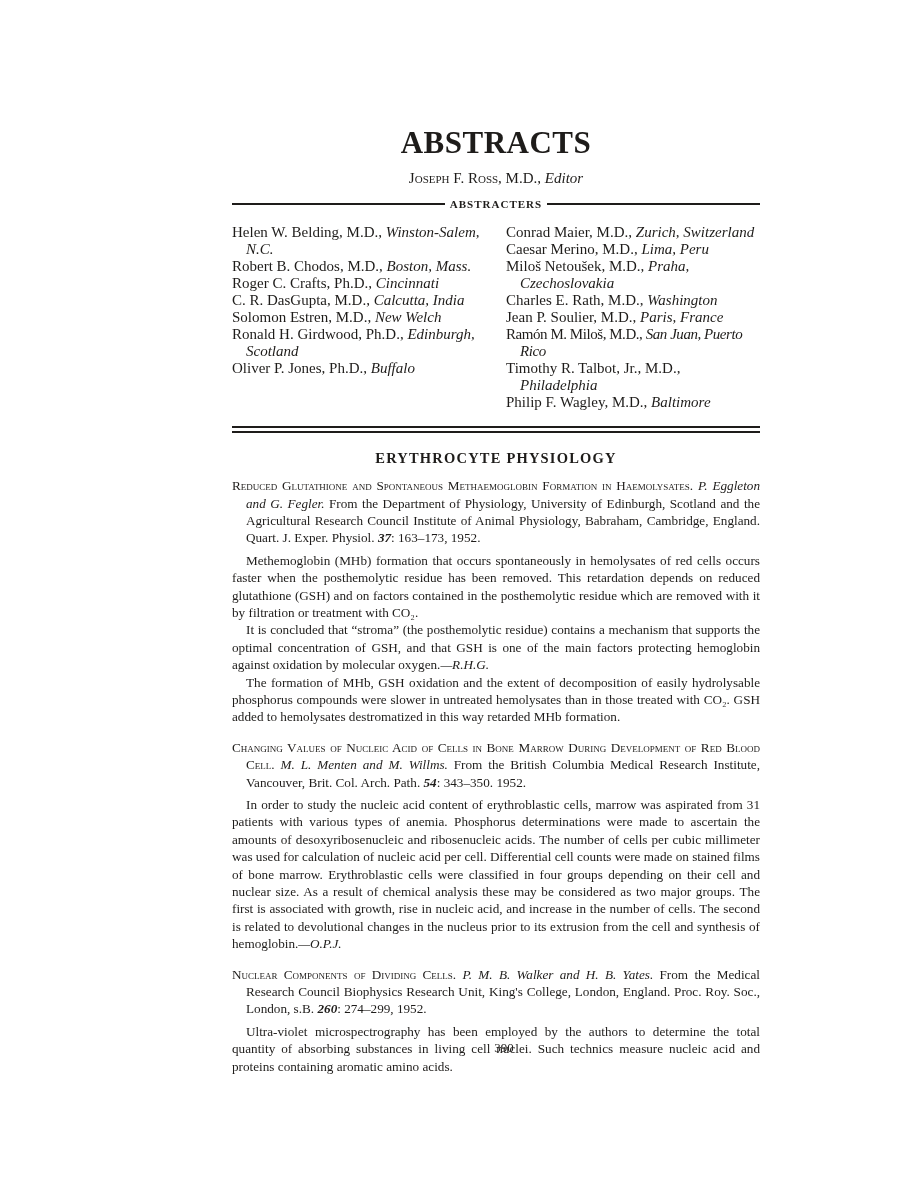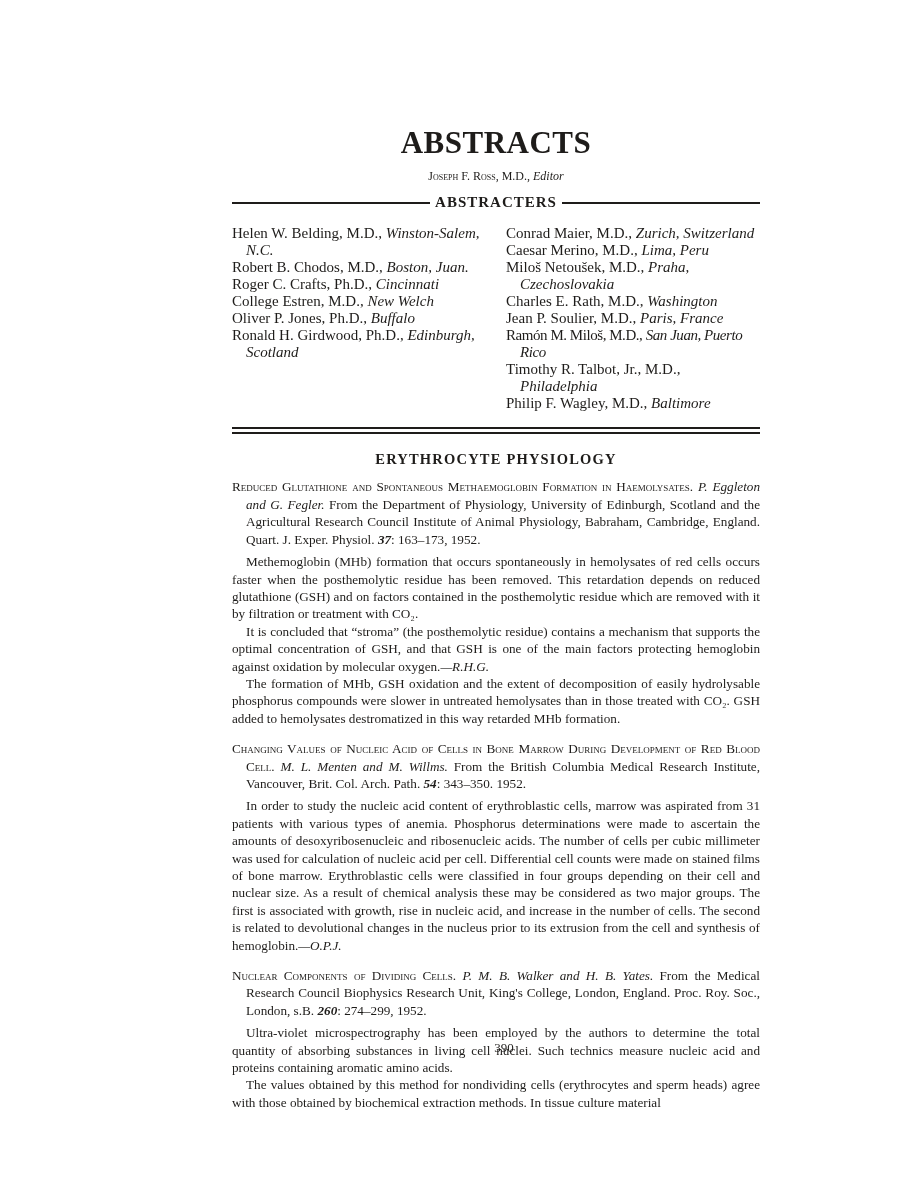--- a/index.html
+++ b/index.html
@@ -19,35 +19,35 @@
   .page-title {
     margin: 0 0 9px 0;
     text-align: center;
     font-size: 31px;
     font-weight: bold;
     letter-spacing: 0.5px;
     line-height: 1.1;
   }
   .editor-line {
     text-align: center;
-    font-size: 12px;
+    font-size: 15px;
     margin-bottom: 11px;
     line-height: 1.2;
   }
   .sc { font-variant: small-caps; }
   .it { font-style: italic; }
   .abstracters-rule {
     display: flex;
     align-items: center;
     gap: 5px;
     margin-bottom: 14px;
   }
   .rule-line { flex: 1; border-top: 2px solid #1e1c1a; height: 0; }
   .rule-label {
-    font-size: 15px;
+    font-size: 11px;
     font-weight: bold;
     letter-spacing: 1px;
   }
   .columns {
     display: flex;
     font-size: 15px;
     line-height: 17px;
   }
   .col-left { width: 262px; flex: 0 0 262px; }
   .col-right { flex: 1; padding-left: 12px; }
@@ -109,25 +109,26 @@
 
   <div class="abstracters-rule">
     <span class="rule-line"></span>
     <span class="rule-label">ABSTRACTERS</span>
     <span class="rule-line"></span>
   </div>
 
   <div class="columns">
     <div class="col-left">
       <div class="entry"><span>Helen W. Belding, M.D., </span><span class="it">Winston-Salem, N.C.</span></div>
-      <div class="entry"><span>Robert B. Chodos, M.D., </span><span class="it">Boston, Juan.</span></div>
+      <div class="entry"><span>Robert B. Chodos, M.D., </span><span class="it">Boston, Mass.</span></div>
       <div class="entry"><span>Roger C. Crafts, Ph.D., </span><span class="it">Cincinnati</span></div>
-      <div class="entry"><span>College Estren, M.D., </span><span class="it">New Welch</span></div>
+      <div class="entry"><span>C. R. DasGupta, M.D., </span><span class="it">Calcutta, India</span></div>
+      <div class="entry"><span>Solomon Estren, M.D., </span><span class="it">New Welch</span></div>
+      <div class="entry"><span>Ronald H. Girdwood, Ph.D., </span><span class="it">Edinburgh, Scotland</span></div>
       <div class="entry"><span>Oliver P. Jones, Ph.D., </span><span class="it">Buffalo</span></div>
-      <div class="entry"><span>Ronald H. Girdwood, Ph.D., </span><span class="it">Edinburgh, Scotland</span></div>
     </div>
     <div class="col-right">
       <div class="entry"><span>Conrad Maier, M.D., </span><span class="it">Zurich, Switzerland</span></div>
       <div class="entry"><span>Caesar Merino, M.D., </span><span class="it">Lima, Peru</span></div>
       <div class="entry"><span>Miloš Netoušek, M.D., </span><span class="it">Praha, Czechoslovakia</span></div>
       <div class="entry"><span>Charles E. Rath, M.D., </span><span class="it">Washington</span></div>
       <div class="entry"><span>Jean P. Soulier, M.D., </span><span class="it">Paris, France</span></div>
       <div class="entry tight"><span>Ramón M. Miloš, M.D., </span><span class="it">San Juan, Puerto Rico</span></div>
       <div class="entry"><span>Timothy R. Talbot, Jr., M.D., </span><span class="it">Philadelphia</span></div>
       <div class="entry"><span>Philip F. Wagley, M.D., </span><span class="it">Baltimore</span></div>
@@ -147,18 +148,17 @@
   </div>
 
   <div class="abstract">
     <div class="abs-heading"><span class="sc">Changing Values of Nucleic Acid of Cells in Bone Marrow During Development of Red Blood Cell.</span><span class="it"> M. L. Menten and M. Willms.</span><span> From the British Columbia Medical Research Institute, Vancouver, Brit. Col. Arch. Path. </span><span class="vol">54</span><span>: 343–350. 1952.</span></div>
     <p><span>In order to study the nucleic acid content of erythroblastic cells, marrow was aspirated from 31 patients with various types of anemia. Phosphorus determinations were made to ascertain the amounts of desoxyribosenucleic and ribosenucleic acids. The number of cells per cubic millimeter was used for calculation of nucleic acid per cell. Differential cell counts were made on stained films of bone marrow. Erythroblastic cells were classified in four groups depending on their cell and nuclear size. As a result of chemical analysis these may be considered as two major groups. The first is associated with growth, rise in nucleic acid, and increase in the number of cells. The second is related to devolutional changes in the nucleus prior to its extrusion from the cell and synthesis of hemoglobin.</span><span class="it">—O.P.J.</span></p>
   </div>
 
   <div class="abstract">
     <div class="abs-heading"><span class="sc">Nuclear Components of Dividing Cells.</span><span class="it"> P. M. B. Walker and H. B. Yates.</span><span> From the Medical Research Council Biophysics Research Unit, King's College, London, England. Proc. Roy. Soc., London, s.B. </span><span class="vol">260</span><span>: 274–299, 1952.</span></div>
     <p>Ultra-violet microspectrography has been employed by the authors to determine the total quantity of absorbing substances in living cell nuclei. Such technics measure nucleic acid and proteins containing aromatic amino acids.</p>
-    <p>The values obtained by this method for nondividing cells (erythrocytes and sperm heads) agree with those obtained by biochemical extraction methods. In tissue culture material</p>
   </div>
 
 </div>
 
 <div class="page-number">390</div>
 
 </body></html>

